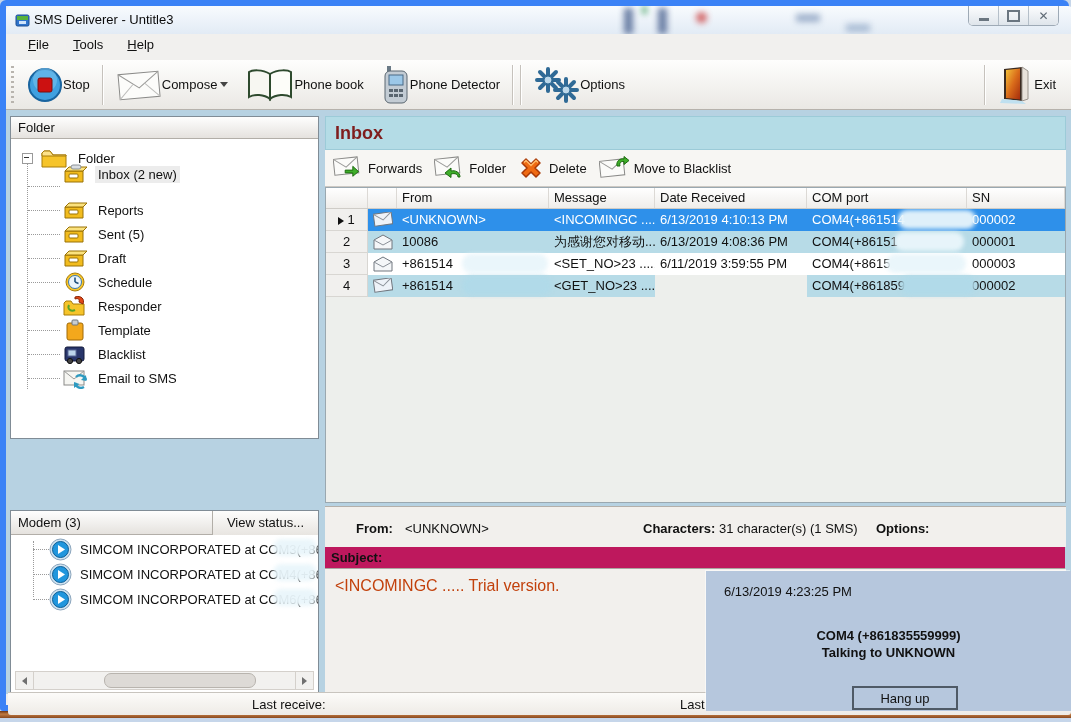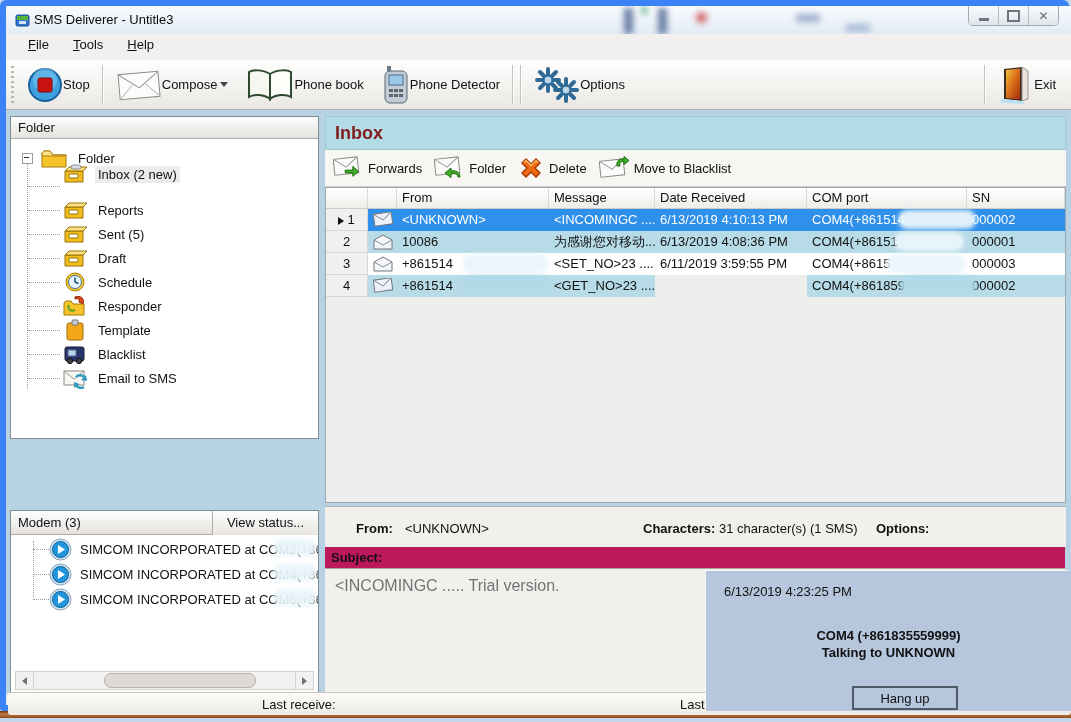--- a/index.html
+++ b/index.html
@@ -99,21 +99,21 @@
   .blur{position:absolute;background:rgba(233,246,251,.95);filter:blur(2px);border-radius:9px}
   .blur2{background:rgba(176,218,233,.95)}
 
   
   #detail-strip{left:319px;top:396px;width:741px;height:41px;background:#f2f0ed;border-top:1px solid #b4b0aa;box-sizing:border-box}
   #detail-strip span{position:absolute;top:14px;white-space:nowrap}
   .blab{font-weight:bold}
   #subject-strip{left:319px;top:437px;width:740px;height:22px;background:#be185d;border-bottom:1px solid #aaa6a0;box-sizing:border-box}
   #subject-strip span{position:absolute;left:6px;top:3px;font-weight:bold}
   #body-area{left:319px;top:459px;width:741px;height:125px;background:#f2f0ed}
-  #body-text{position:absolute;left:10px;top:8px;font-size:16px;color:#737373}
+  #body-text{position:absolute;left:10px;top:8px;font-size:16px;color:#c2410c}
   #body-scroll-btn{position:absolute;right:4px;top:2px;width:16px;height:16px;background:#f0efed;border:1px solid #c4c0ba;display:flex;align-items:center;justify-content:center}
 
   
   #statusbar{left:2px;top:686px;width:1063px;height:23px;background:linear-gradient(180deg,#fcfbf9,#eeebe6);
     border-top:1px solid #c8c4be;box-sizing:border-box;border-radius:0 0 3px 3px}
   #statusbar span{position:absolute;top:4px;white-space:nowrap}
 
   
   #call-popup{left:706px;top:571px;width:365px;height:140px;background:#b6c7dd;z-index:50;
     box-shadow:-1px -1px 0 rgba(255,255,255,.5)}
@@ -556,21 +556,21 @@
     </div>
     <div class="abs" id="body-area">
       <div id="body-text">&lt;INCOMINGC ..... Trial version.</div>
       <div id="body-scroll-btn">
           <div class="arr-u"></div>
         </div>
     </div>
   </div>
 
   <div class="abs" id="statusbar">
-    <span style="left:254px">Last receive:</span>
+    <span style="left:244px">Last receive:</span>
     <span style="left:672px">Last se</span>
   </div>
 </div>
 
 <div class="abs" id="call-popup">
   <div id="popup-time">6/13/2019 4:23:25 PM</div>
   <div id="popup-center">
     <div>COM4 (+861835559999)</div>
     <div>Talking to UNKNOWN</div>
   </div>

